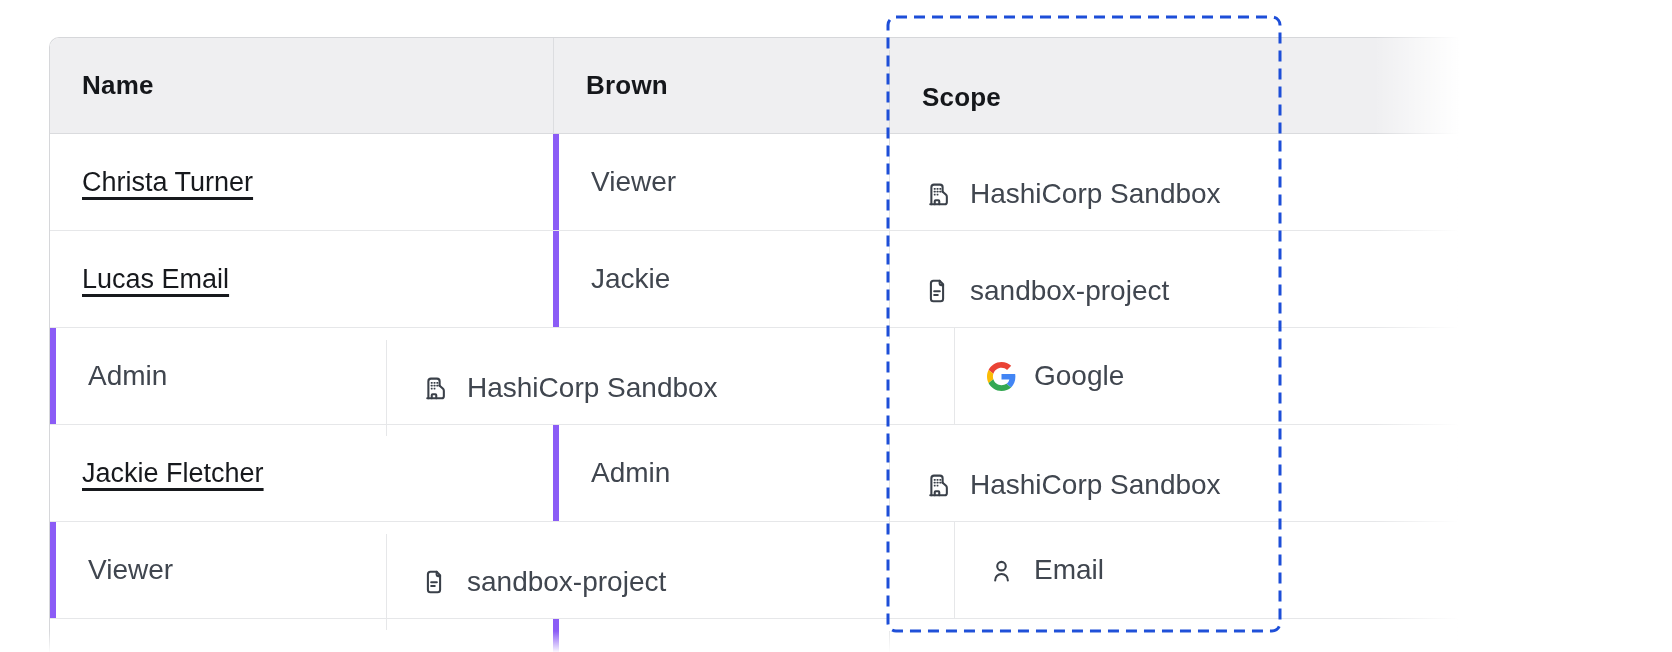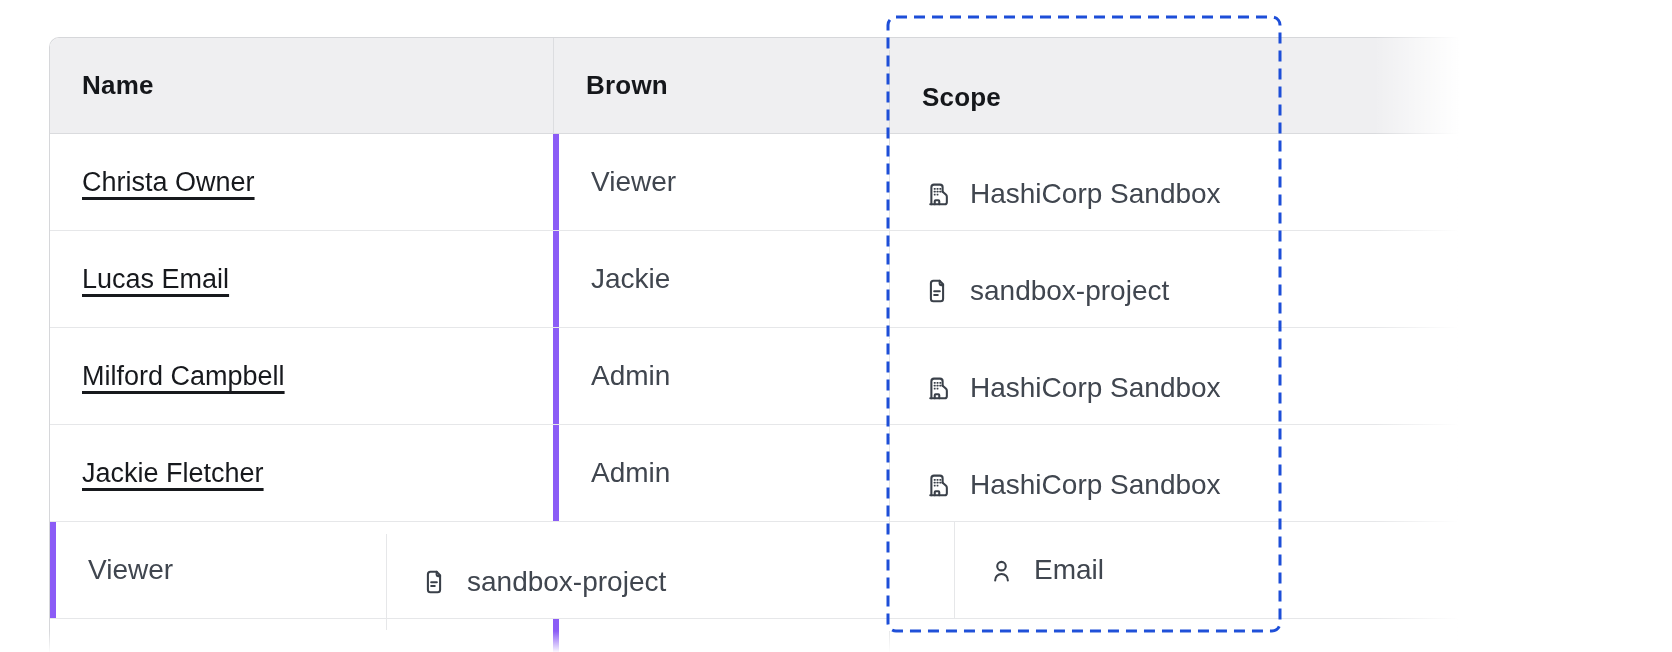--- a/index.html
+++ b/index.html
@@ -114,21 +114,21 @@
       <div class="cell col-scope">
         <span class="header-label">Scope</span>
       </div>
       <div class="cell col-method">
         <span class="header-label">Method</span>
       </div>
     </div>
     <div id="rows-container">
   <div class="row body-row">
     <div class="cell col-name">
-      <a class="name-link">Christa Owner</a>
+      <a class="name-link">Christa Turner</a>
     </div>
     <div class="cell col-role">
       <span class="body-text">Viewer</span>
     </div>
     <div class="cell col-scope">
       <svg class="icon scope-icon">
               <use href="#icon-building"></use>
             </svg>
       <span class="body-text">HashiCorp Sandbox</span>
     </div>
@@ -155,23 +155,20 @@
     </div>
     <div class="cell col-method">
       <svg class="icon method-icon">
               <use href="#icon-github"></use>
             </svg>
       <span class="body-text">GitHub</span>
     </div>
   </div>
 
   <div class="row body-row">
-    <div class="cell col-name">
-      <a class="name-link">Milford Campbell</a>
-    </div>
     <div class="cell col-role">
       <span class="body-text">Admin</span>
     </div>
     <div class="cell col-scope">
       <svg class="icon scope-icon">
               <use href="#icon-building"></use>
             </svg>
       <span class="body-text">HashiCorp Sandbox</span>
     </div>
     <div class="cell col-method">

